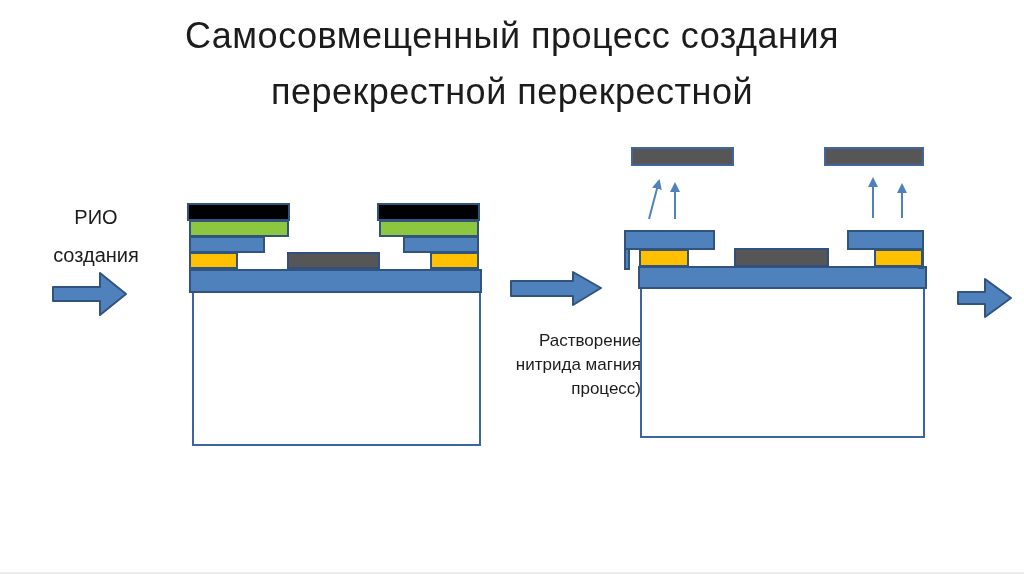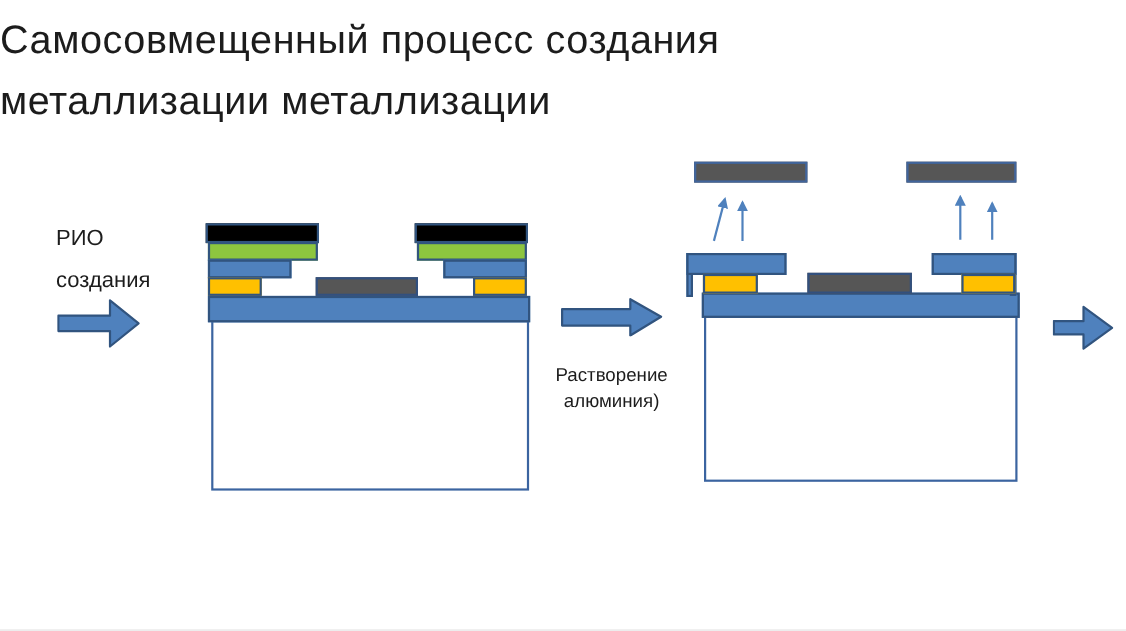--- a/index.html
+++ b/index.html
@@ -16,39 +16,39 @@
   .layer{position:absolute;box-sizing:border-box;border:2px solid var(--blue-border);}
   .fill-blue{background:var(--blue);}
   .fill-green{background:var(--green);}
   .fill-orange{background:var(--orange);}
   .fill-black{background:var(--black);}
   .gray-bar{position:absolute;box-sizing:border-box;background:var(--gray-fill);border:2px solid var(--gray-border);}
   .gray-bar.onfilm{border-color:#32507E;}
   .substrate-box{position:absolute;box-sizing:border-box;background:#ffffff;border:2px solid var(--box-border);}
   .film-bar{position:absolute;box-sizing:border-box;background:var(--blue);border:2px solid var(--blue-border);}
   .slide-title{
-    position:absolute;top:8px;left:0;width:1024px;
+    position:absolute;top:8px;left:0;width:1024px;text-align:center;
     font-size:36px;line-height:56px;letter-spacing:0.5px;color:var(--text);
   }
   .step1-label{
-    position:absolute;left:51px;top:198px;width:152px;
+    position:absolute;left:20px;top:198px;width:152px;text-align:center;
     font-size:20px;line-height:38px;color:var(--text);
   }
   .step2-label{
-    position:absolute;left:481px;top:329px;width:150px;text-align:center;
+    position:absolute;left:491px;top:329px;width:150px;text-align:right;
     font-size:17px;line-height:24px;color:var(--text);
   }
   .bottom-hairline{position:absolute;left:0;bottom:0;width:1024px;height:2px;background:var(--hairline);}
 </style>
 </head>
 <body>
 
 <div class="slide-title">
   <div>Самосовмещенный процесс создания</div>
-  <div>металлизации металлизации</div>
+  <div>перекрестной перекрестной</div>
 </div>
 
 <div class="step1-label">
   <div>РИО</div>
   <div>создания</div>
 </div>
 
 <svg class="abs" style="left:52px;top:271px" width="76" height="46" viewBox="0 0 76 46">
   <polygon points="1,16 48,16 48,2 74,23 48,44 48,30 1,30" style="fill:var(--blue);stroke:var(--blue-border);stroke-width:2;stroke-linejoin:round"></polygon>
 </svg>
@@ -69,21 +69,22 @@
   <div class="layer fill-blue" style="left:403px;top:236px;width:76px;height:17px"></div>
   <div class="layer fill-orange" style="left:430px;top:252px;width:49px;height:17px"></div>
 </div>
 
 <svg class="abs" style="left:510px;top:271px" width="93" height="35" viewBox="0 0 93 35">
   <polygon points="1,10 63,10 63,1 91,17 63,34 63,25 1,25" style="fill:var(--blue);stroke:var(--blue-border);stroke-width:2;stroke-linejoin:round"></polygon>
 </svg>
 
 <div class="step2-label">
   <div>Растворение</div>
-  <div>алюминия)</div>
+  <div>нитрида магния</div>
+  <div>процесс)</div>
 </div>
 
 <div>
 
   <div class="gray-bar" style="left:631px;top:147px;width:103px;height:19px"></div>
   <div class="gray-bar" style="left:824px;top:147px;width:100px;height:19px"></div>
 
   <svg class="abs" style="left:640px;top:170px" width="270" height="55" viewBox="0 0 270 55">
     <defs>
       <marker id="ah" viewBox="0 0 10 10" refX="8" refY="5" markerWidth="5" markerHeight="5" orient="auto">

